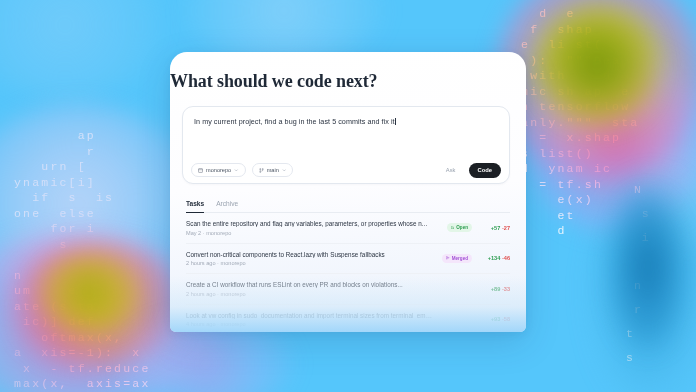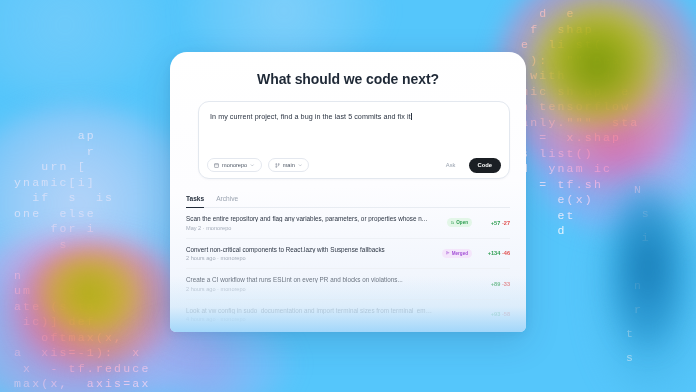--- a/index.html
+++ b/index.html
@@ -63,31 +63,32 @@
     box-shadow:0 10px 34px rgba(28,60,110,.18), 0 2px 8px rgba(28,60,110,.08);
     overflow:hidden;
   }
   .card::after {
     content:""; position:absolute; left:0; right:0; bottom:0; height:56px;
     background:linear-gradient(to bottom, rgba(233,242,251,0) 0%, rgba(206,231,250,.55) 55%, rgba(150,210,250,.85) 100%);
     pointer-events:none;
   }
 
   .card-title {
-    text-align:center;
-    font-size:14px;
+    text-align:left;
+    font-size:18px;
     font-weight:600;
     color:#1f2937;
     padding-top:19px;
     letter-spacing:-.1px;
+    font-family:Liberation Serif, serif;
   }
 
   
   .composer {
-    margin:14px 16px 0 28px;
+    margin:14px 16px 0 12px;
     height:78px;
     border:1px solid #e3e8ef;
     border-radius:11px;
     background:#fff;
     position:relative;
     box-shadow:0 1px 2px rgba(16,30,60,.03);
   }
   .composer-text {
     padding:9px 11px 0 11px;
     font-size:7.2px;

